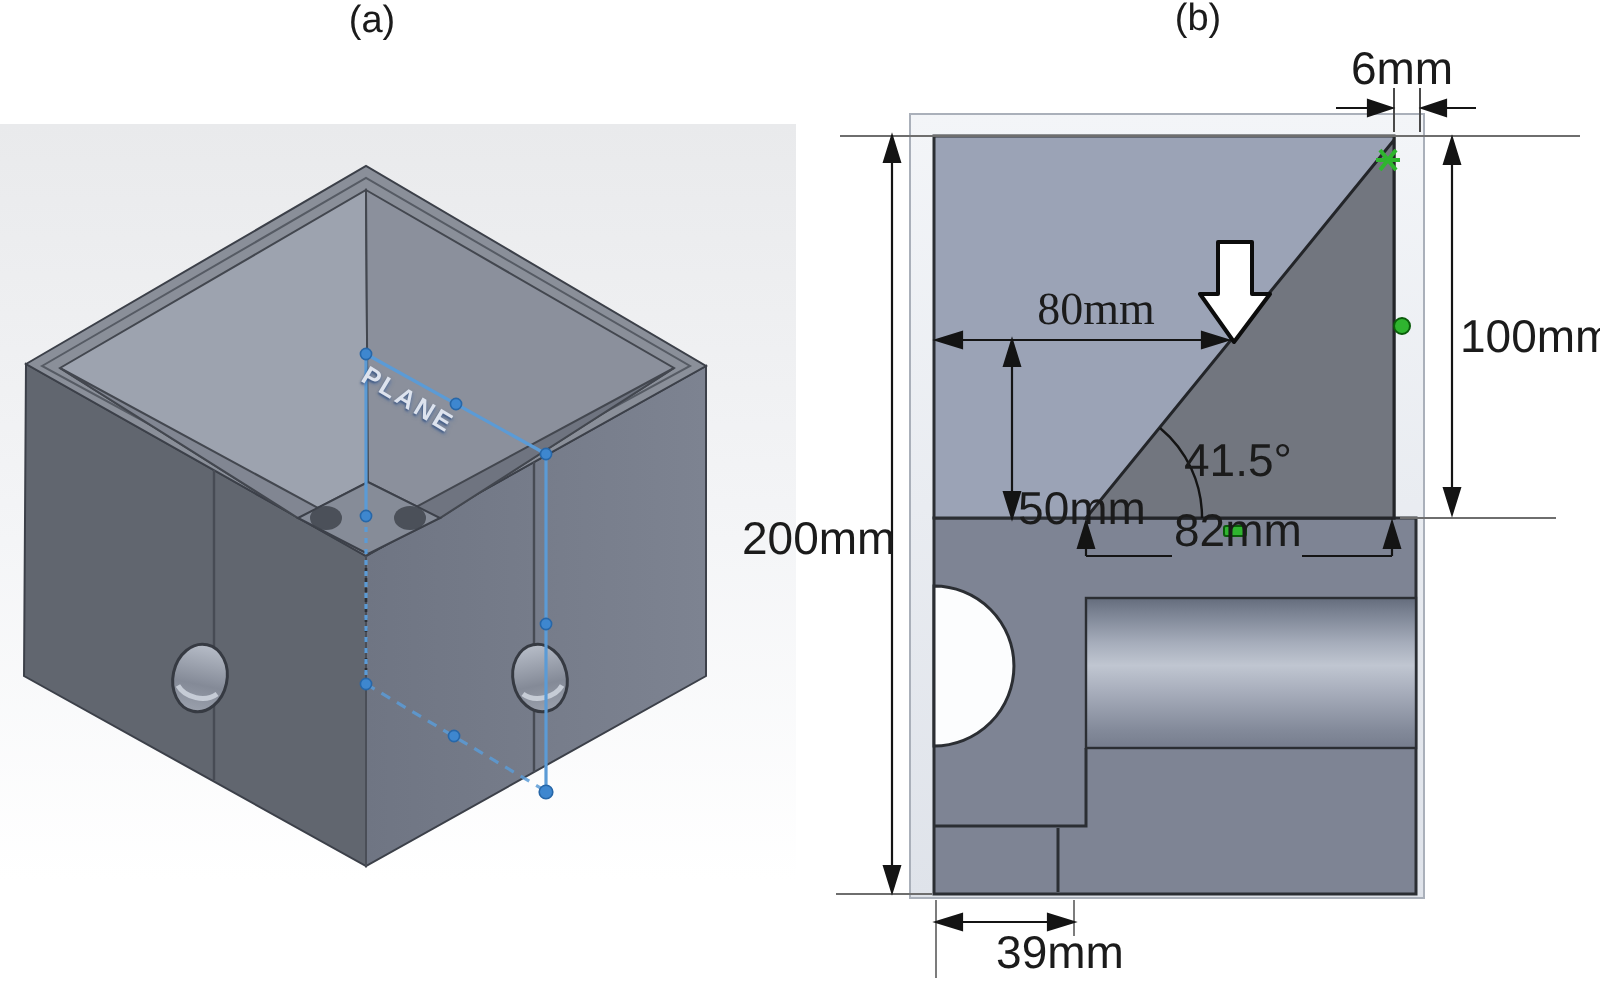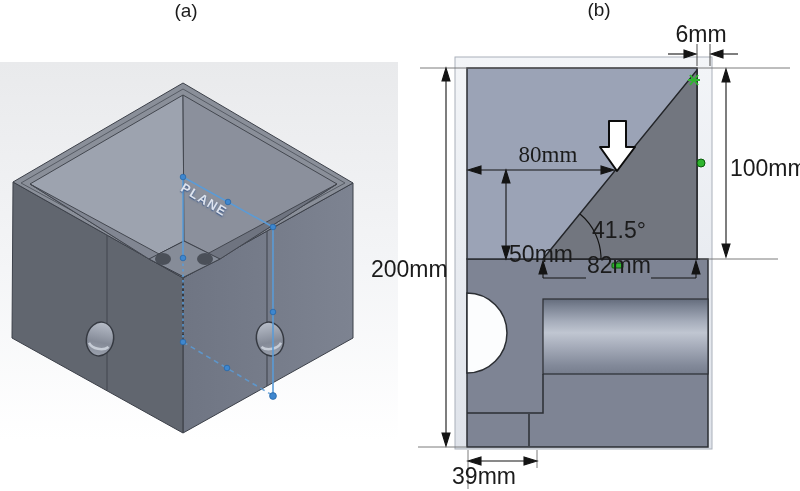--- a/index.html
+++ b/index.html
@@ -190,16 +190,16 @@
   <div class="lbl panel-label center" style="left:146px;top:1px;width:80px;">(a)</div>
   <div class="lbl panel-label center" style="left:559px;top:0px;width:80px;">(b)</div>
 
   <div class="lbl center" style="left:666px;top:25px;width:70px;">6mm</div>
   <div class="lbl center" style="left:508px;top:145px;width:80px;font-family:Liberation Serif, serif;">80mm</div>
   <div class="lbl" style="left:730px;top:159px;width:75px;">100mm</div>
   <div class="lbl center" style="left:501px;top:199px;width:80px;margin-top:46px;">50mm</div>
   <div class="lbl" style="left:592px;top:221px;width:70px;">41.5°</div>
   <div class="lbl right" style="left:371px;top:260px;width:72px;">200mm</div>
   <div class="lbl center" style="left:587px;top:256px;width:62px;">82mm</div>
-  <div class="lbl center" style="left:452px;top:467px;width:64px;">39mm</div>
+  <div class="lbl center" style="left:498px;top:467px;width:64px;">39mm</div>
 
   <div id="plane-text">PLANE</div>
 </div>
 
 </body></html>

